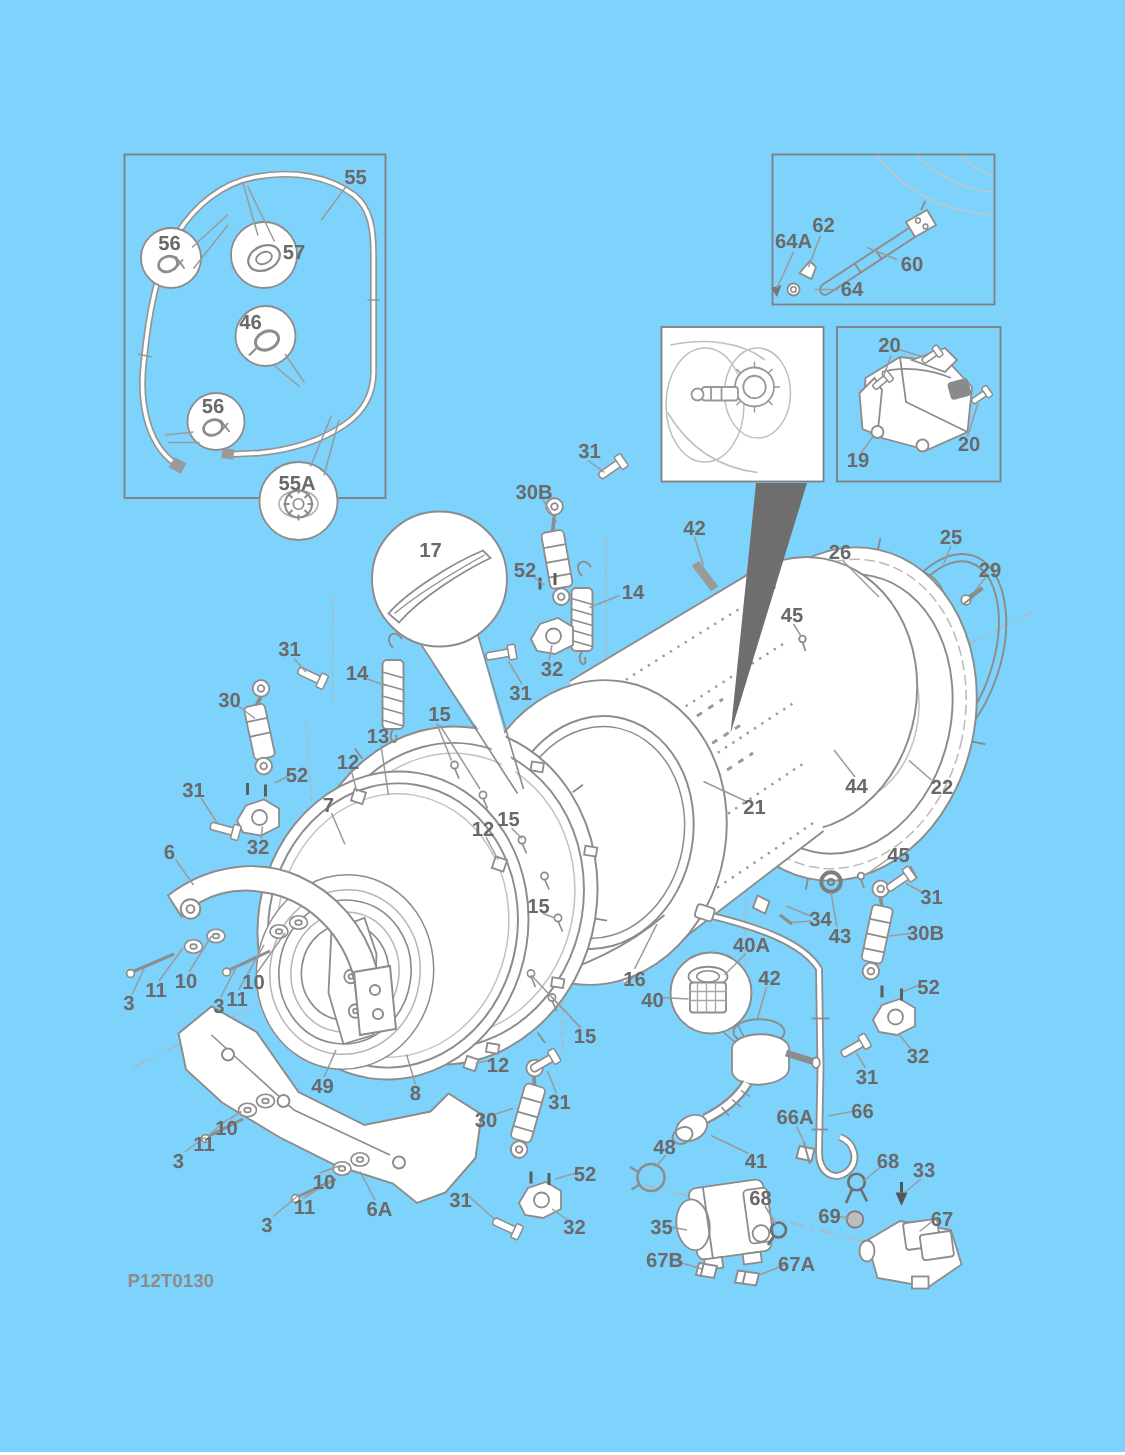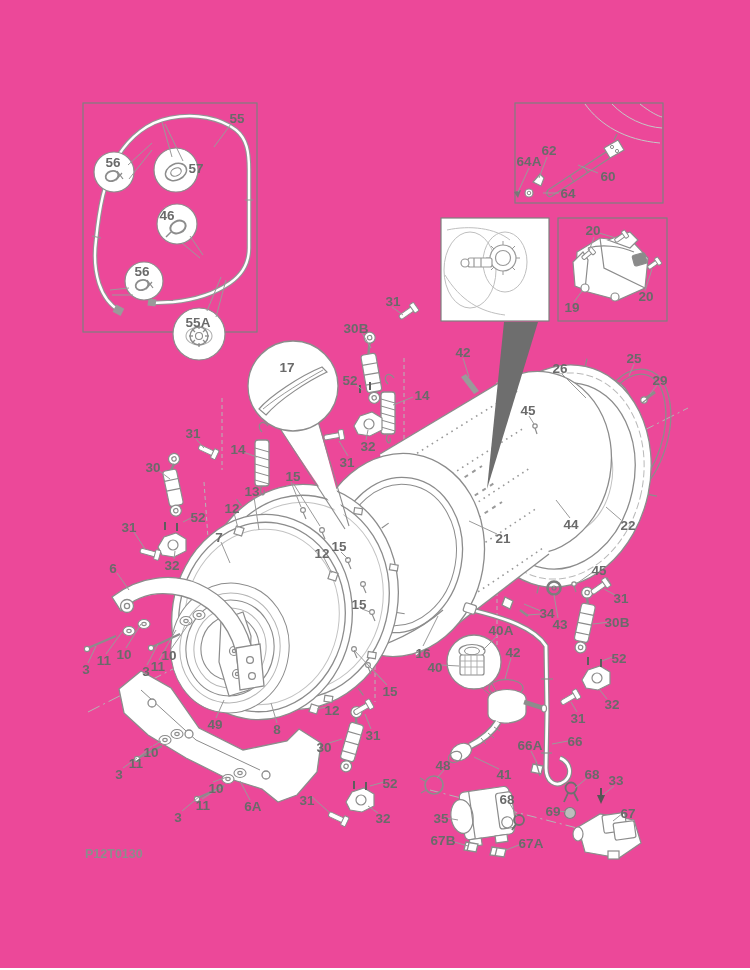--- a/index.html
+++ b/index.html
@@ -1,16 +1,16 @@
 <!DOCTYPE html>
 <html><head>
 <meta charset="utf-8">
 <style>
   html,body{margin:0;padding:0;background:#ffffff;}
-  #page{position:relative;width:750px;height:968px;background:#ec4899;overflow:hidden;
+  #page{position:relative;width:750px;height:968px;background:#7dd3fc;overflow:hidden;
         font-family:"Liberation Sans", sans-serif;}
   svg{position:absolute;left:0;top:0;}
   .lbl{font-family:"Liberation Sans", sans-serif;font-weight:bold;font-size:13.5px;fill:#6a6a6a;}
   .code{font-family:"Liberation Sans", sans-serif;font-weight:bold;font-size:12.5px;fill:#8c8c8c;}
 </style>
 </head>
 <body>
 
 <div id="page">
 <svg width="750" height="970" viewBox="0 0 750 970">

